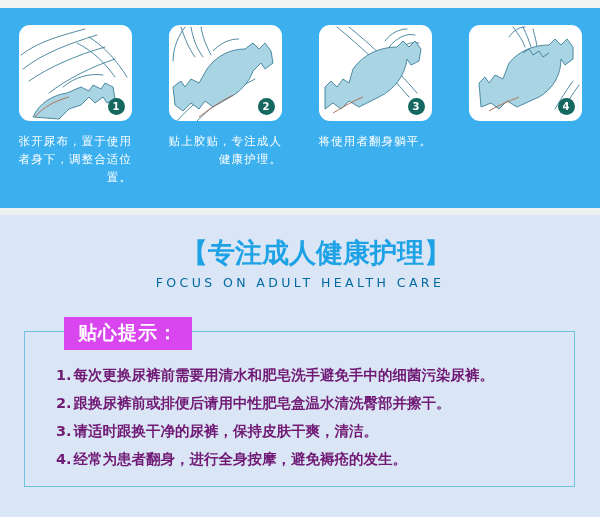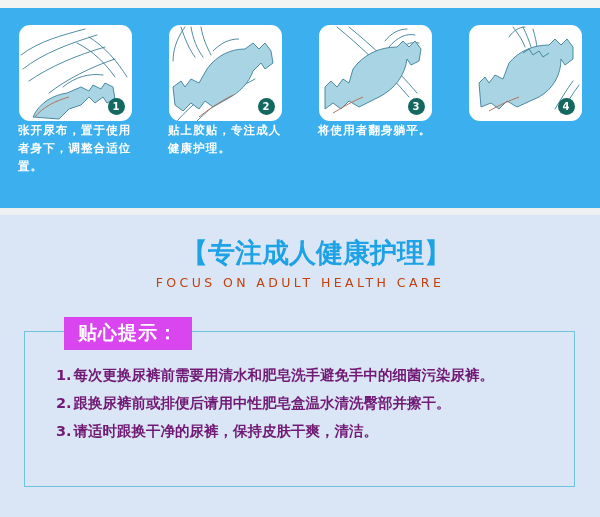--- a/index.html
+++ b/index.html
@@ -40,27 +40,28 @@
   .badge{
     position:absolute;right:7px;bottom:6px;
     width:17px;height:17px;border-radius:50%;
     background:#14685f;
     color:#ffffff;
     font-size:10px;font-weight:bold;
     display:flex;align-items:center;justify-content:center;
     line-height:1;
   }
   .caption{
+    margin-top:11px;
     width:114px;
     color:#ffffff;
     font-size:11.5px;
-    font-weight:bold;
+    font-weight:normal;
     line-height:1.58;
     letter-spacing:1.1px;
-    text-align:left;
+    text-align:right;
   }
 
   
   .band-gap{position:absolute;top:208px;left:0;width:600px;height:7px;background:#eef1f2;}
 
   
   .lower{
     position:absolute;top:215px;left:0;width:600px;height:302px;
     background:#dae6f6;
   }
@@ -71,21 +72,21 @@
   .headline{
     color:#1ea2e6;
     font-size:27px;
     font-weight:bold;
     letter-spacing:0px;
     line-height:1.15;
     padding-left:32px;
   }
   .subhead{
     margin-top:7px;
-    color:#c2410c;
+    color:#0369a1;
     font-size:12.5px;
     letter-spacing:3.4px;
     font-weight:normal;
   }
 
   
   .tips-box{
     position:absolute;left:24px;top:331px;
     width:551px;height:156px;
     border:1.6px solid #6fc3dd;
@@ -219,15 +220,18 @@
   <div class="tips-list">
     <div class="tip-line">
       <span class="tip-num">1.</span><span>每次更换尿裤前需要用清水和肥皂洗手避免手中的细菌污染尿裤。</span>
     </div>
     <div class="tip-line">
       <span class="tip-num">2.</span><span>跟换尿裤前或排便后请用中性肥皂盒温水清洗臀部并擦干。</span>
     </div>
     <div class="tip-line">
       <span class="tip-num">3.</span><span>请适时跟换干净的尿裤，保持皮肤干爽，清洁。</span>
     </div>
+    <div class="tip-line">
+      <span class="tip-num">4.</span><span>经常为患者翻身，进行全身按摩，避免褥疮的发生。</span>
+    </div>
   </div>
 
 </div>
 
 </body></html>

